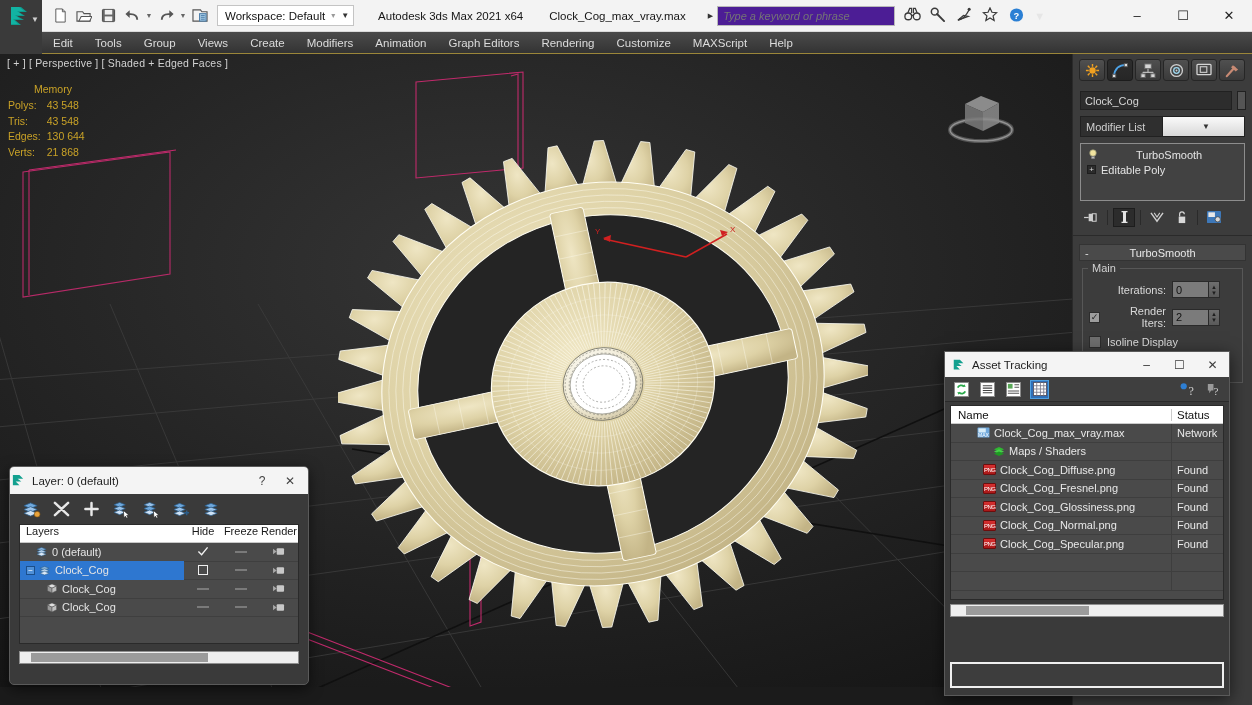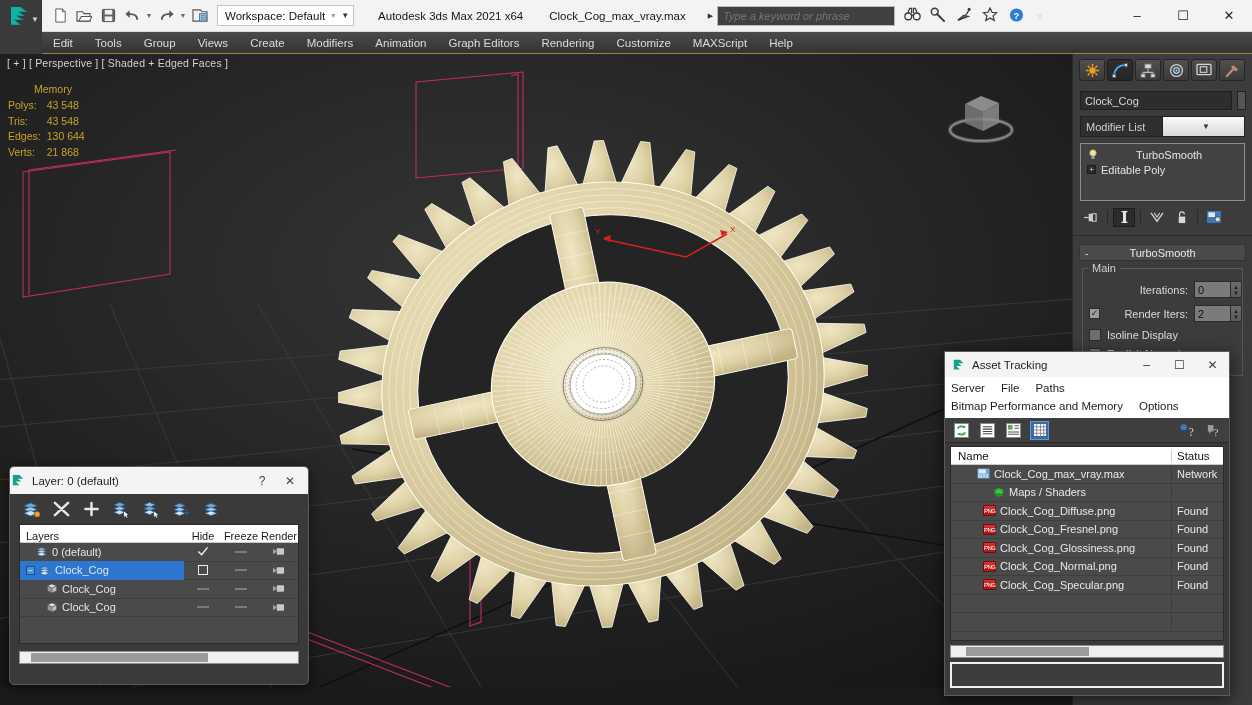--- a/index.html
+++ b/index.html
@@ -36,21 +36,21 @@
     display:flex; align-items:center; padding:0 4px 0 7px; gap:6px; min-width:128px;
     font-size:11.5px; color:#111; cursor:pointer;
   }
   .wsbox .sep{ color:#9a9a9a; font-size:8px; }
   .wsbox .dn{ font-size:8px; color:#333; }
   .ttl-app{ margin-left:24px; font-size:11.5px; color:#151515; white-space:nowrap;}
   .ttl-file{ margin-left:26px; font-size:11.5px; color:#151515; white-space:nowrap;}
   .searchwrap{ margin-left:22px; display:flex; align-items:center; gap:4px;}
   .searchwrap .tri{ font-size:7px; color:#333; }
   .searchbox{
-    width:178px; height:20px; background:#404040; border:1px solid #b9b9b9;
+    width:178px; height:20px; background:#4c1d95; border:1px solid #b9b9b9;
     display:flex; align-items:center; padding:0 5px;
   }
   .searchbox input{
     border:0; outline:0; width:100%; background:transparent;
     font-family:"Liberation Sans", sans-serif; font-size:11px; font-style:italic; color:#8a8a8a;
   }
   .helpicons{ display:flex; align-items:center; gap:9px; margin-left:9px; }
   .helpicons .hi{ width:17px; height:17px; cursor:pointer; }
   .winbtns{ margin-left:auto; display:flex; height:32px; }
   .winbtn{
@@ -161,21 +161,21 @@
   .stdiv{ width:1px; height:15px; background:#2a2a2a; margin:0 3px;}
   .cp-divider{ margin:8px 0 0 0; height:1px; background:#2a2a2a;}
 
   .rollout-hdr{
     margin:8px 6px 0 6px; height:17px; background:#4a4a4a; border:1px solid #333;
     display:flex; align-items:center; justify-content:center; position:relative;
     font-size:11px; color:#e8e8e8; cursor:pointer;
   }
   .rollout-hdr .minus{ position:absolute; left:5px; font-size:11px; color:#ddd;}
   .grp{
-    margin:7px 9px 0 9px; border:1px solid #575757; position:relative; padding:12px 0 8px 6px;
+    margin:7px 9px 0 9px; border:1px solid #575757; position:relative; padding:12px 22px 8px 6px;
   }
   .grp .glbl{
     position:absolute; top:-7px; left:5px; background:#3c3c3c; padding:0 4px;
     font-size:11px; color:#d2d2d2;
   }
   .prow{ display:flex; align-items:center; margin-bottom:7px; }
   .prow .plabel{ flex:1; text-align:right; padding-right:6px; font-size:11px; color:#d9d9d9;}
   .chk{
     width:11px; height:11px; background:#9d9d9d; border:1px solid #2c2c2c; margin-right:4px;
     display:flex; align-items:center; justify-content:center; cursor:pointer;
@@ -214,21 +214,21 @@
     color:#444; font-size:12px; cursor:pointer;
   }
   .ld-toolbar{
     height:30px; background:#3a3a3a; display:flex; align-items:center; gap:11px; padding-left:12px;
   }
   .ld-tool{ width:19px; height:19px; cursor:pointer; display:flex; align-items:center; justify-content:center;}
   .ld-table{
     margin:0 9px; background:#4a4a4a; border:1px solid #2a2a2a; height:120px; overflow:hidden;
   }
   .lt-head{
-    height:18px; background:#fff; display:flex; align-items:flex-end;
+    height:18px; background:#fff; display:flex; align-items:flex-start;
     font-size:11px; color:#1a1a1a; border-bottom:1px solid #c8c8c8;
   }
   .lt-head .c-name{ flex:1; padding-left:6px;}
   .lt-head .c-col{ width:38px; text-align:center;}
   .lt-row{
     height:18.5px; display:flex; align-items:center; font-size:11px; color:#e4e4e4;
     border-bottom:1px solid #3f3f3f; cursor:pointer;
   }
   .lt-row.sel .c-name{ background:#2e77d0; }
   .lt-row .c-name{
@@ -1080,31 +1080,20 @@
     <svg class="tico" viewBox="0 0 16 16">
       <rect width="16" height="16" rx="2" fill="#f4f4f4"></rect>
       <path d="M2 2 L9 2 L13 6 L7 6 L11 9 L5 9 L9 13 L2 13 Z" fill="#12a08f"></path>
     </svg>
     <span class="ttxt">Asset Tracking</span>
     <span class="tbtn">–</span>
     <span class="tbtn">☐</span>
     <span class="tbtn close">✕</span>
   </div>
 
-  <div class="at-menu">
-    <div class="at-menurow">
-      <span>Server</span>
-      <span>File</span>
-      <span>Paths</span>
-    </div>
-    <div class="at-menurow">
-      <span>Bitmap Performance and Memory</span>
-      <span>Options</span>
-    </div>
-  </div>
 
   <div class="at-toolbar">
     <span class="at-tool">
       <svg width="15" height="15" viewBox="0 0 16 16">
           <rect x="0.5" y="0.5" width="15" height="15" fill="#fff" stroke="#8a8a8a"></rect>
           <path d="M4 6a4 4 0 016.5-1.2M12 10a4 4 0 01-6.5 1.2" fill="none" stroke="#2aa84a" stroke-width="2"></path>
           <path d="M11 2.5l1.5 2.5-3 .3z" fill="#2aa84a"></path>
           <path d="M5 13.5L3.5 11l3-.3z" fill="#2aa84a"></path>
         </svg>
     </span>

